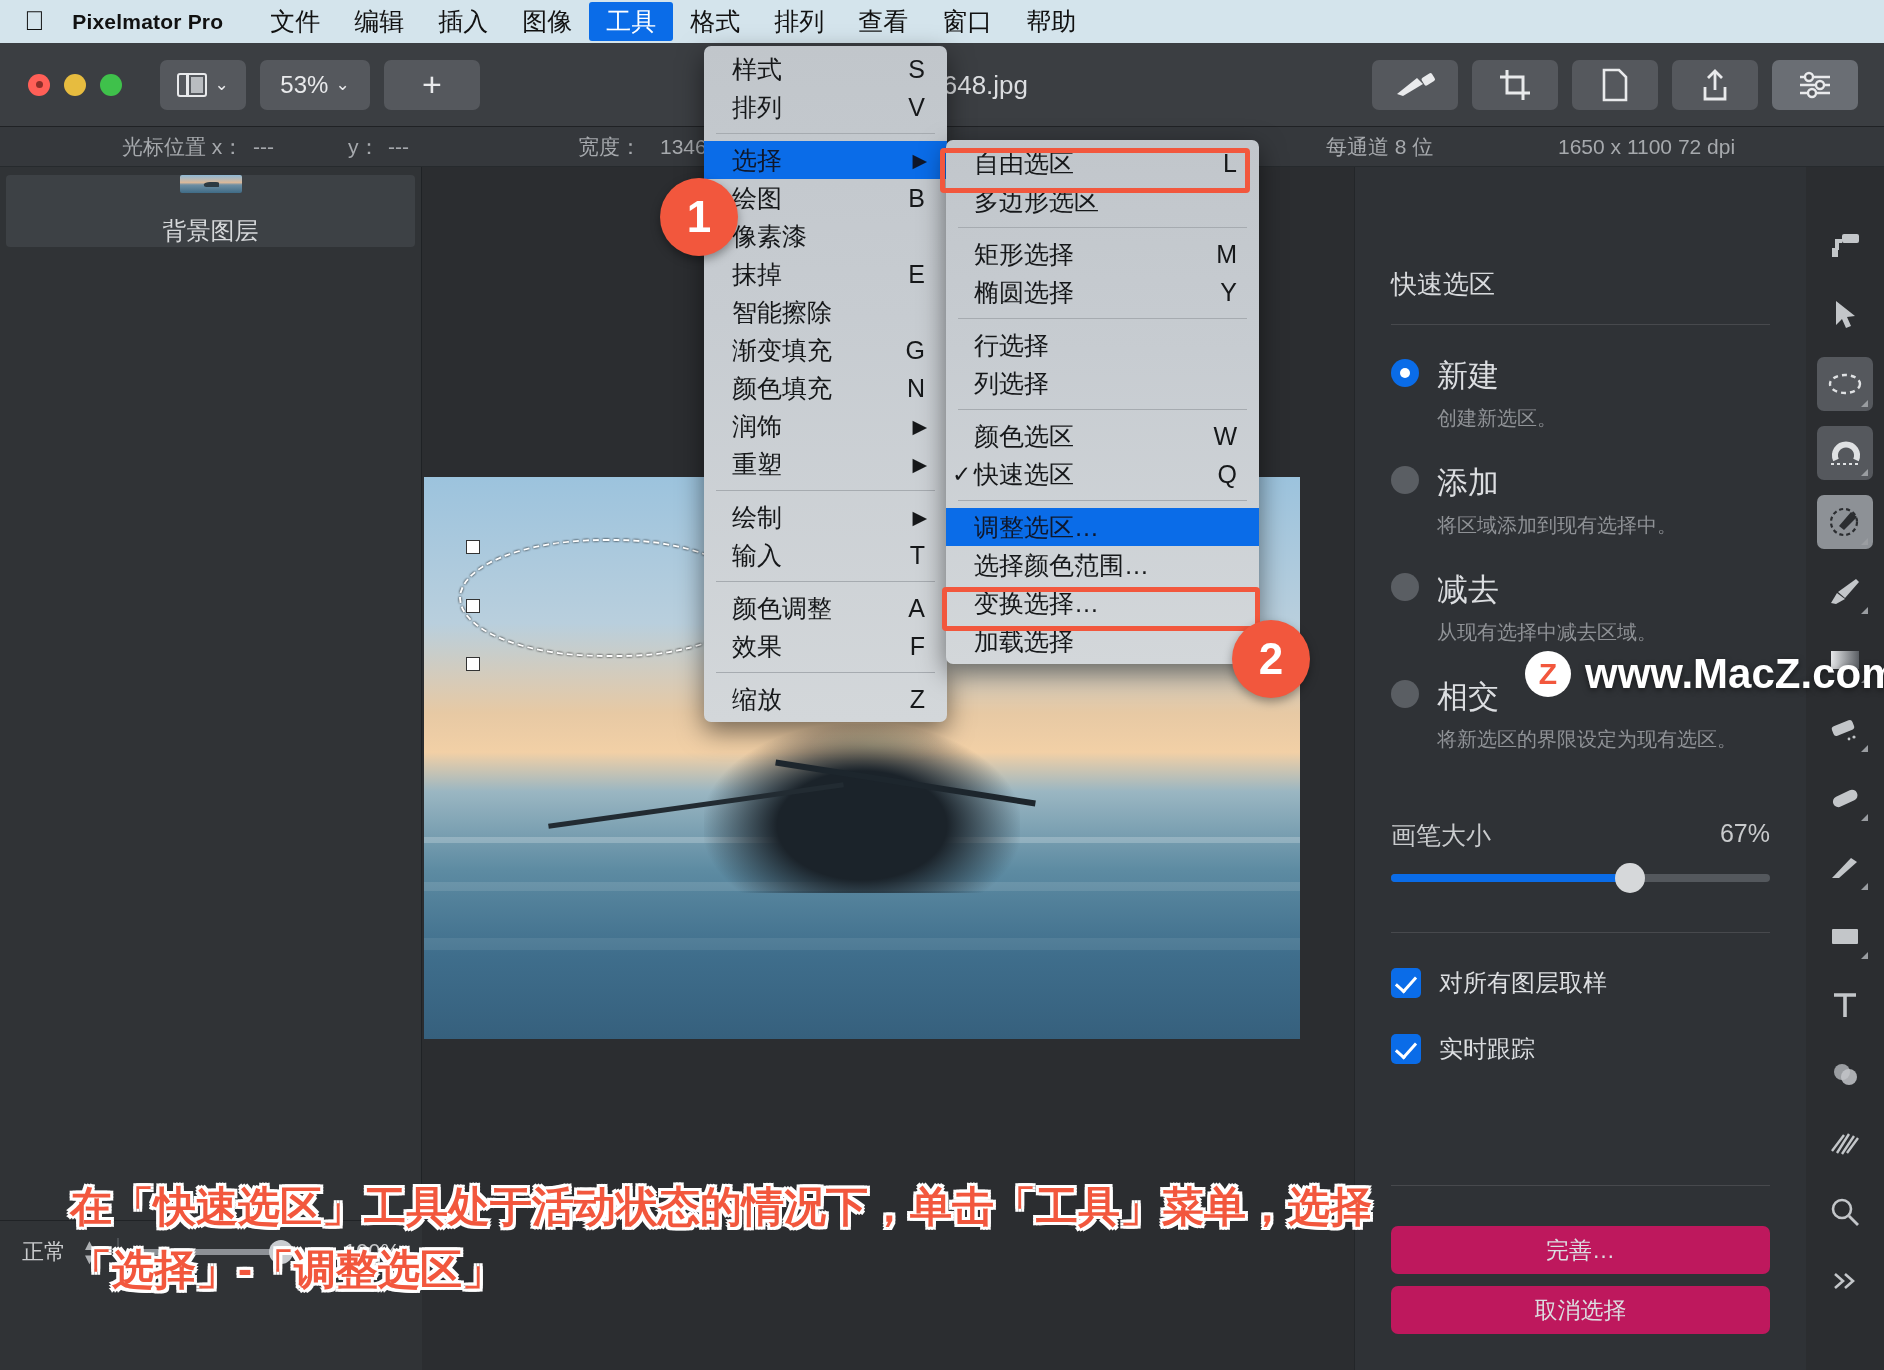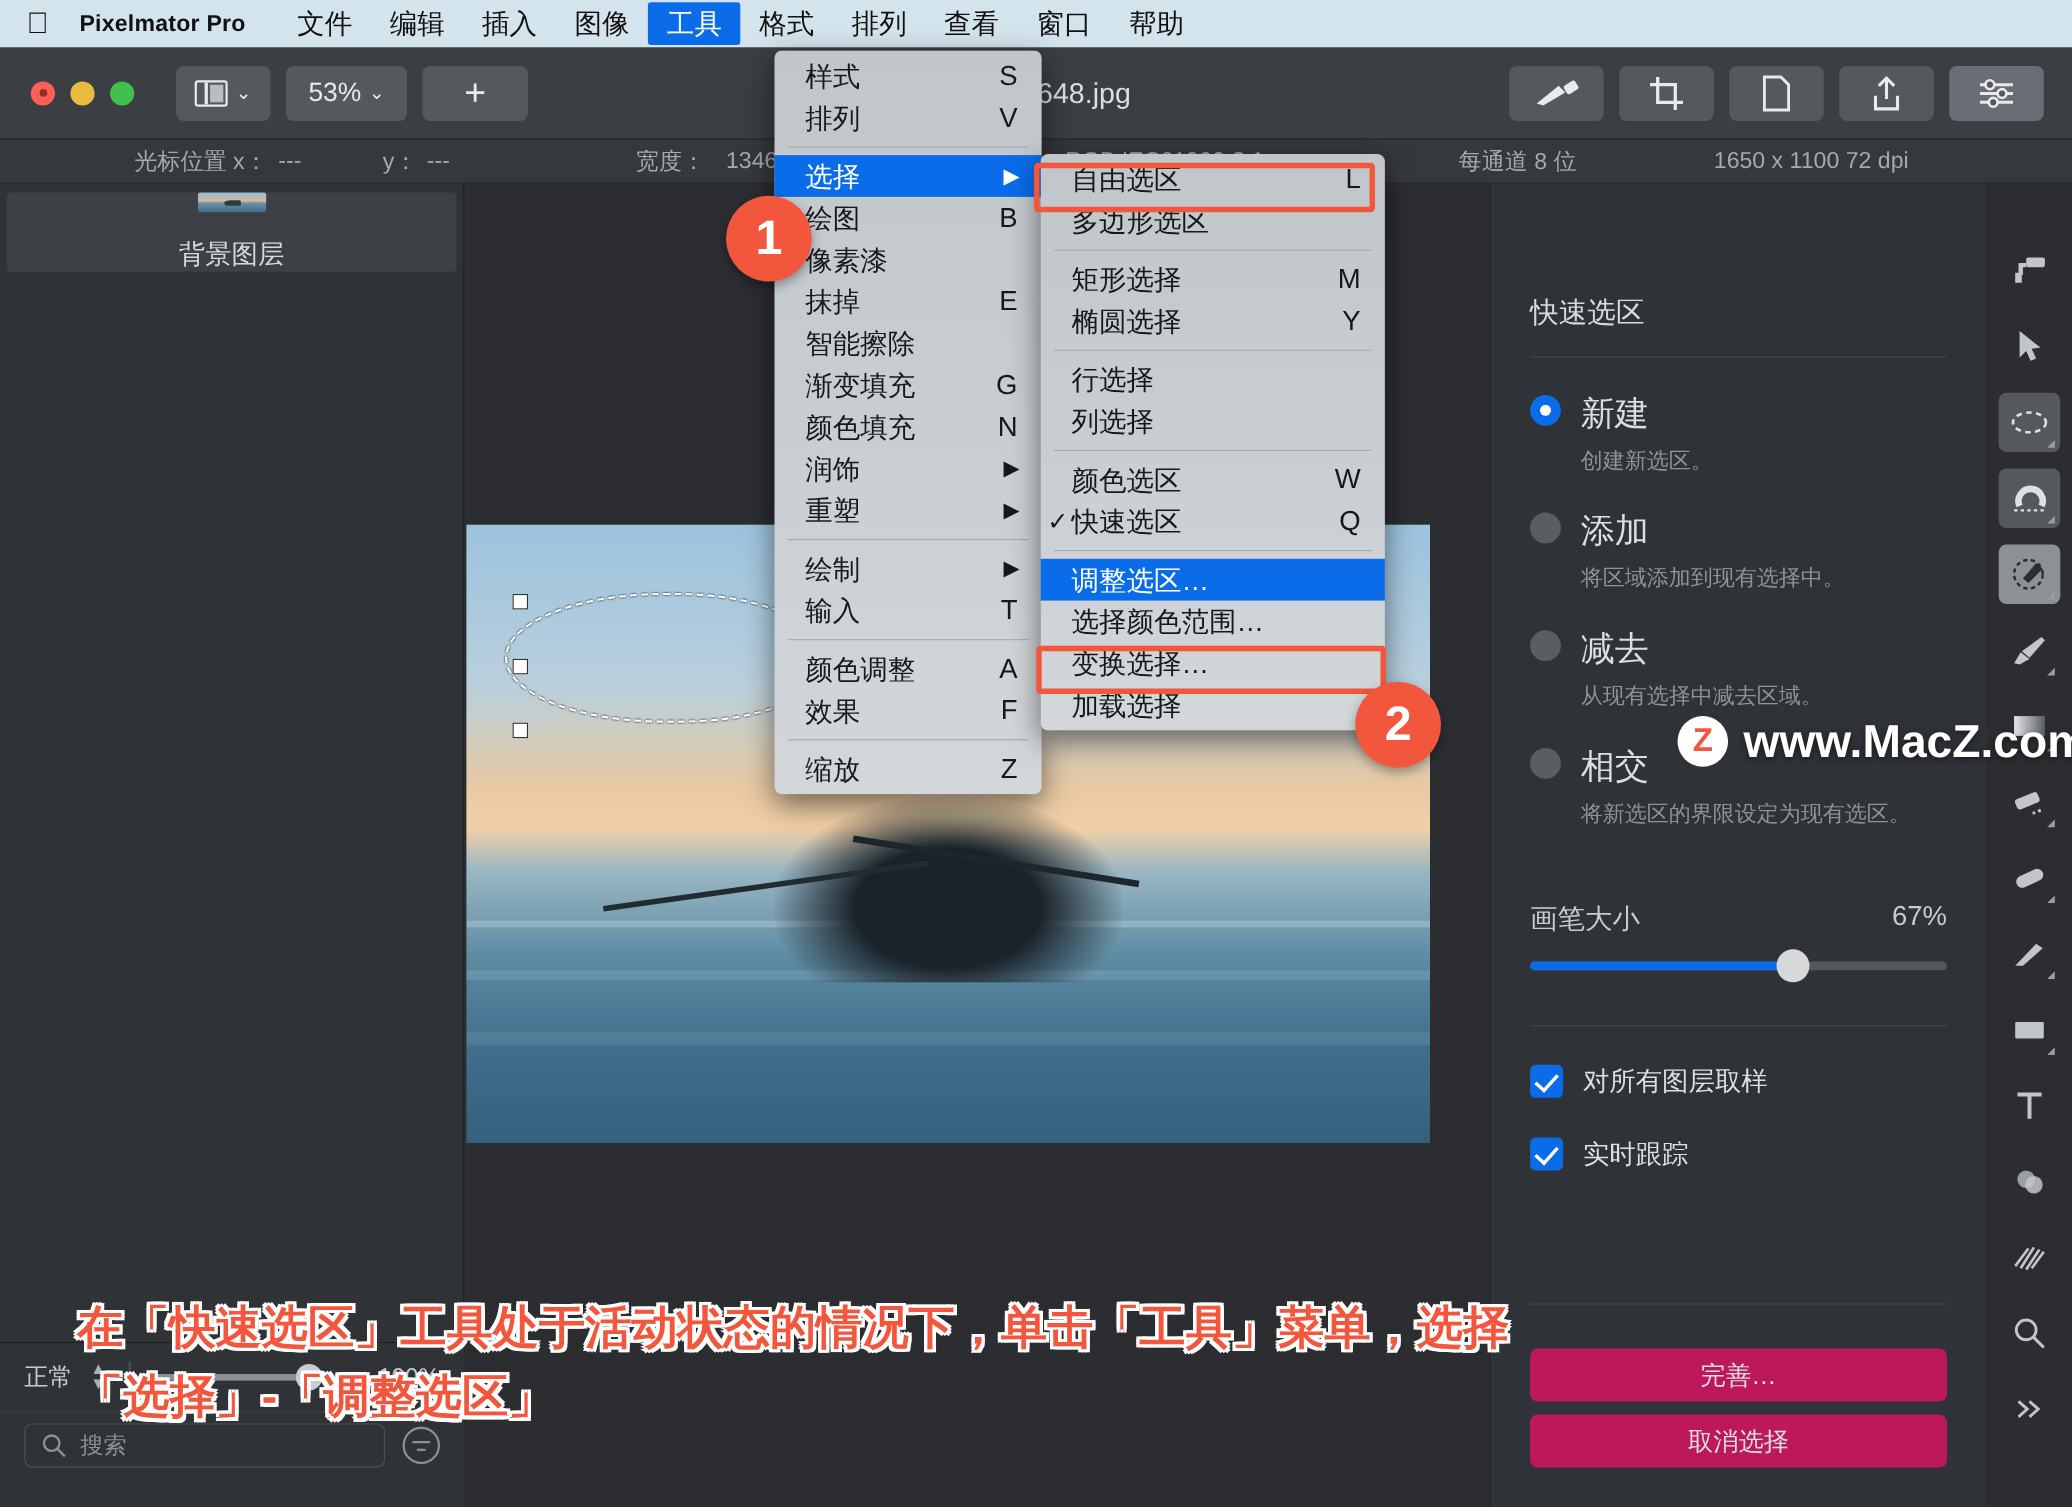--- a/index.html
+++ b/index.html
@@ -166,21 +166,21 @@
   }
   .menu#tools-menu{left:704px;top:46px;width:243px;}
   .menu#sel-menu{left:946px;top:140px;width:313px;}
   .mi{
     height:38px;display:flex;align-items:center;padding:0 14px 0 28px;
     color:#16181a;font-size:25px;position:relative;white-space:nowrap;
   }
   .mi .sc{position:absolute;right:22px;font-size:25px;}
   .mi .arrow{position:absolute;right:20px;font-size:19px;}
   .mi .tick{position:absolute;left:6px;font-size:23px;}
-  .mi.hl{background:#0a6ce8;color:#ffffff;}
+  .mi.hl{background:#0a6ce8;color:#0f172a;}
   .msep{height:1px;background:#a6abb0;margin:7px 12px;}
 
   
   .hlbox{position:absolute;border:5px solid #f2573d;border-radius:4px;z-index:70;pointer-events:none;}
   .bubble{
     position:absolute;width:78px;height:78px;border-radius:50%;background:#f2573d;
     color:#fff;font-size:44px;font-weight:bold;display:flex;align-items:center;justify-content:center;
     z-index:71;box-shadow:0 4px 10px rgba(0,0,0,.35);
   }
 
@@ -296,30 +296,20 @@
       <div class="blend-row">
         <span class="blend-label">正常</span>
         <span class="stepper">▲<br>▼</span>
         <span class="vsep"></span>
         <span class="op-track">
           <span class="op-fill"></span>
           <span class="op-knob"></span>
         </span>
         <span class="op-val">100%</span>
       </div>
-      <div class="search-row">
-        <span class="search-box">
-          <svg width="24" height="24" viewBox="0 0 24 24">
-            <circle cx="10" cy="10" r="7" stroke="#8d9094" stroke-width="2.2" fill="none"></circle>
-            <path d="M15 15 L22 22" stroke="#8d9094" stroke-width="2.2"></path>
-          </svg>
-          <span class="search-ph">搜索</span>
-        </span>
-        <span class="filter-ic"></span>
-      </div>
     </div>
   </div>
 
   <div class="canvas-area">
     <div class="photo">
       <div class="sun-glow"></div>
       <div class="wave" style="top:64%;height:6px;"></div>
       <div class="wave" style="top:72%;height:9px;opacity:.5;"></div>
       <div class="wave" style="top:82%;height:12px;opacity:.35;"></div>
       <div class="driftwood"></div>

